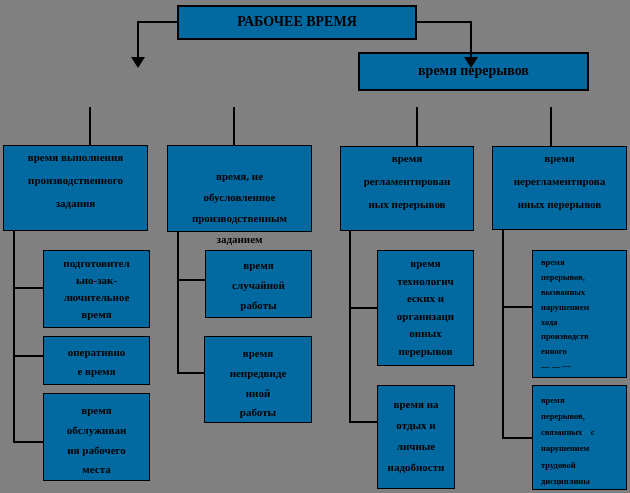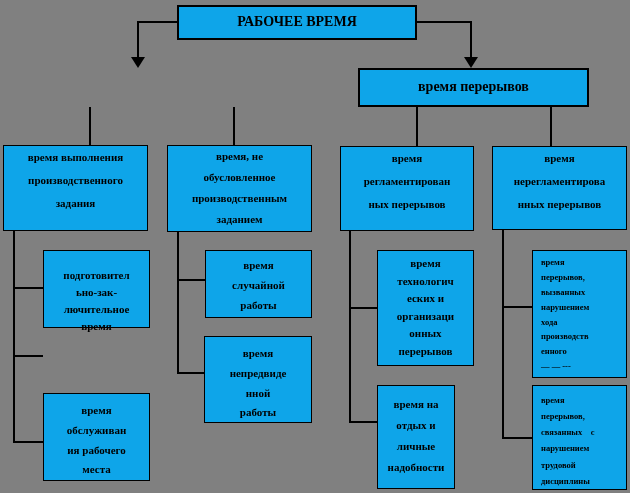--- a/index.html
+++ b/index.html
@@ -1,26 +1,26 @@
 <!DOCTYPE html>
 <html><head>
 <meta charset="utf-8">
 <style>
   html,body{margin:0;padding:0;}
   body{width:630px;height:493px;font-family:"Liberation Serif","DejaVu Serif",serif;}
   .canvas{position:relative;width:630px;height:493px;background:#808080;overflow:hidden;}
   .box{
-    position:absolute;background:#0ea5e9;border:1px solid #000;
+    position:absolute;background:#0369a1;border:1px solid #000;
     box-sizing:border-box;color:#000;font-weight:bold;
     font-size:11px;text-align:center;white-space:pre-line;
   }
   .lvl1{border-width:2px;font-size:14px;display:flex;align-items:center;justify-content:center;line-height:1.2;}
   .lvl3a{line-height:2.1;}   
-  .lvl3b{padding-top:0;line-height:1.9;}   
-  .s4a{padding-top:16px;line-height:1.55;}    
+  .lvl3b{padding-top:20px;line-height:1.9;}   
+  .s4a{padding-top:4px;line-height:1.55;}    
   .s4b{padding-top:6px;line-height:1.7;}     
   .s4c{padding-top:7px;line-height:1.8;}     
   .s4d{padding-top:5px;line-height:1.8;}     
   .s4e{padding-top:4px;line-height:1.6;}     
   .s4f{padding-top:8px;line-height:1.9;}     
   .tiny1{font-size:8.5px;line-height:1.75;text-align:left;padding:4px 2px 0 8px;}
   .tiny2{font-size:8.5px;line-height:1.9;text-align:left;padding:6px 2px 0 8px;}
   .hline,.vline{position:absolute;background:#000;}
   .hline{height:2px;}
   .vline{width:2px;}
@@ -28,40 +28,42 @@
     border-left:7px solid transparent;border-right:7px solid transparent;
     border-top:11px solid #000;}
 </style>
 </head>
 <body>
 
 <div class="canvas">
 
   <div class="box lvl1" style="left:177px;top:5px;width:240px;height:35px;">РАБОЧЕЕ ВРЕМЯ</div>
 
-  <div class="box lvl1" style="left:358px;top:68px;width:231px;height:39px;">время перерывов</div>
+  <div class="box lvl1" style="left:358px;top:52px;width:231px;height:39px;">время перерывов</div>
 
   <div class="box lvl3a" style="left:3px;top:145px;width:145px;height:86px;">время выполнения
 производственного
 задания</div>
   <div class="box lvl3b" style="left:167px;top:145px;width:145px;height:87px;">время, не
 обусловленное
 производственным
 заданием</div>
   <div class="box lvl3a" style="left:340px;top:146px;width:134px;height:85px;">время
 регламентирован
 ных перерывов</div>
   <div class="box lvl3a" style="left:492px;top:146px;width:135px;height:84px;">время
 нерегламентирова
 нных перерывов</div>
 
   <div class="box s4a" style="left:43px;top:250px;width:107px;height:78px;">подготовител
 ьно-зак-
 лючительное
 время</div>
+  <div class="box s4b" style="left:43px;top:336px;width:107px;height:49px;">оперативно
+е время</div>
   <div class="box s4c" style="left:43px;top:393px;width:107px;height:88px;">время
 обслуживан
 ия рабочего
 места</div>
 
   <div class="box s4d" style="left:205px;top:250px;width:107px;height:68px;">время
 случайной
 работы</div>
   <div class="box s4c" style="left:204px;top:336px;width:108px;height:87px;">время
 непредвиде

